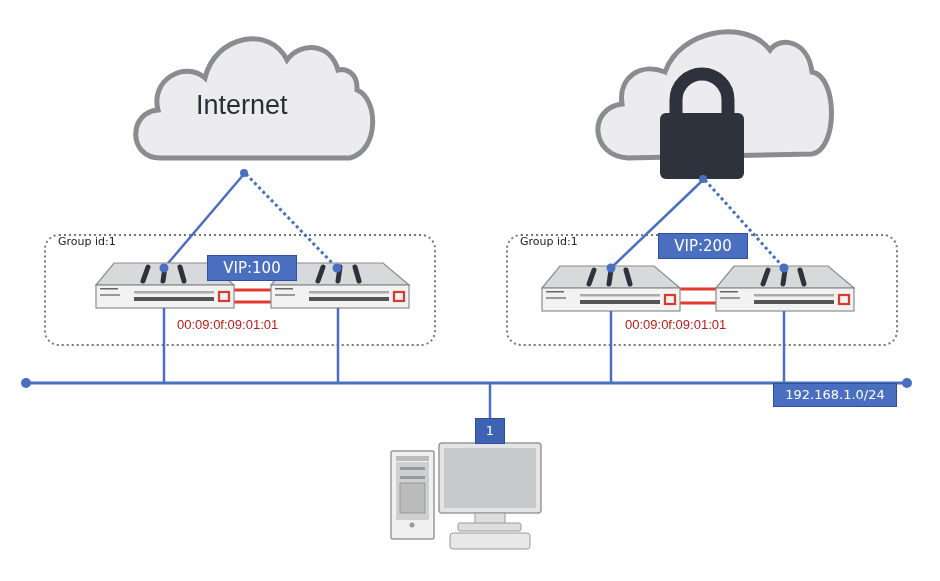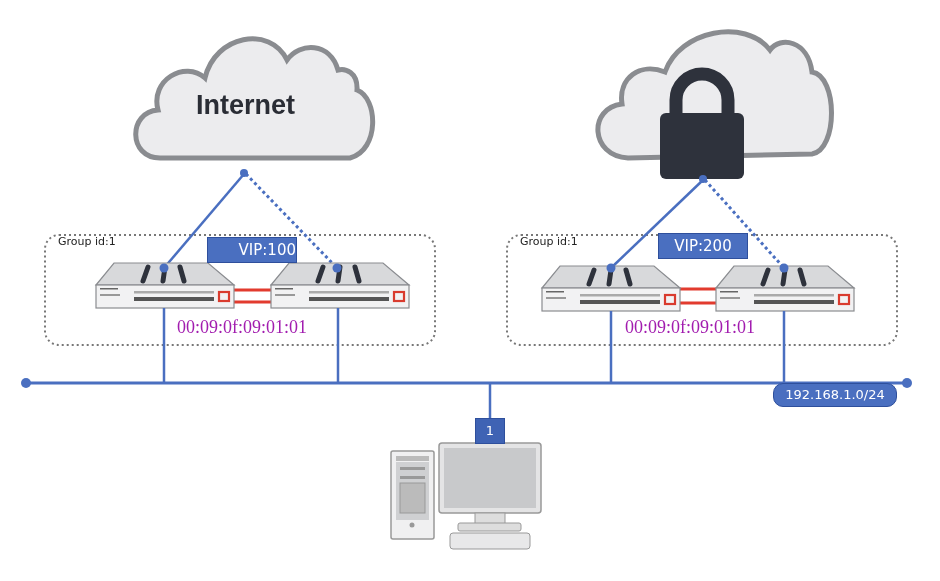--- a/index.html
+++ b/index.html
@@ -1,23 +1,23 @@
 <!DOCTYPE html>
 <html><head>
 <meta charset="utf-8">
 <style>
   html,body{margin:0;padding:0;background:#ffffff;}
   body{width:940px;height:581px;position:relative;overflow:hidden;font-family:"Liberation Sans",sans-serif;}
   svg.diagram{position:absolute;left:0;top:0;}
   .group-label{position:absolute;font-family:"DejaVu Sans",sans-serif;font-size:11px;color:#222;}
   .vip{position:absolute;background:#4a6fc0;border:1px solid #2e4f9c;color:#fff;font-family:"DejaVu Sans",sans-serif;font-size:15px;line-height:24px;height:24px;text-align:center;}
-  .mac{position:absolute;font-family:Liberation Serif, serif;font-size:18px;color:#a21caf;}
+  .mac{position:absolute;font-family:Liberation Sans, sans-serif;font-size:13px;color:#b91c1c;}
   .subnet{position:absolute;background:#4a6fc0;border:1px solid #2e4f9c;color:#fff;font-family:"DejaVu Sans",sans-serif;font-size:13px;line-height:22px;height:22px;text-align:center;}
   .port{position:absolute;background:#3f63b4;border:1px solid #2e4f9c;color:#fff;font-family:"DejaVu Sans",sans-serif;font-size:13px;line-height:24px;text-align:center;}
-  .cloud-text{position:absolute;font-family:"Liberation Sans",sans-serif;font-weight:bold;font-size:27px;color:#2a2d35;}
+  .cloud-text{position:absolute;font-family:"Liberation Sans",sans-serif;font-weight:normal;font-size:27px;color:#2a2d35;}
 </style>
 </head>
 <body>
 
 <svg class="diagram" width="940" height="581" viewBox="0 0 940 581">
   <defs>
     <g id="fw">
       <polygon points="18,0 112,0 138,22 0,22" fill="#d8d9db" stroke="#8a8c90" stroke-width="1.2"></polygon>
       <rect x="0" y="22" width="138" height="23" fill="#f2f2f3" stroke="#8a8c90" stroke-width="1.2"></rect>
       <path d="M52,4 L47,18 M69,4 L67,18 M84,4 L88,18" stroke="#2e323c" stroke-width="5" stroke-linecap="round"></path>
@@ -89,21 +89,21 @@
     <rect x="458" y="523" width="63" height="8" rx="2" fill="#ddd" stroke="#999"></rect>
     <rect x="450" y="533" width="80" height="16" rx="3" fill="#e8e8e9" stroke="#999"></rect>
   </g>
 </svg>
 
 <div class="cloud-text" style="left:196px;top:90px;">Internet</div>
 
 <div class="group-label" style="left:58px;top:235px;">Group id:1</div>
 <div class="group-label" style="left:520px;top:235px;">Group id:1</div>
 
-<div class="vip" style="left:207px;top:237px;width:88px;text-align:right;">VIP:100</div>
+<div class="vip" style="left:207px;top:255px;width:88px;">VIP:100</div>
 <div class="vip" style="left:658px;top:233px;width:88px;">VIP:200</div>
 
 <div class="mac" style="left:177px;top:317px;">00:09:0f:09:01:01</div>
 <div class="mac" style="left:625px;top:317px;">00:09:0f:09:01:01</div>
 
-<div class="subnet" style="left:773px;top:383px;width:122px;border-radius:10px;">192.168.1.0/24</div>
+<div class="subnet" style="left:773px;top:383px;width:122px;">192.168.1.0/24</div>
 
 <div class="port" style="left:475px;top:418px;width:28px;height:24px;">1</div>
 
 </body></html>

